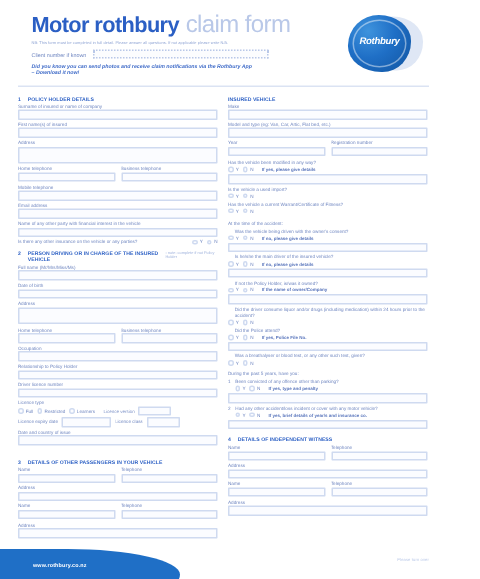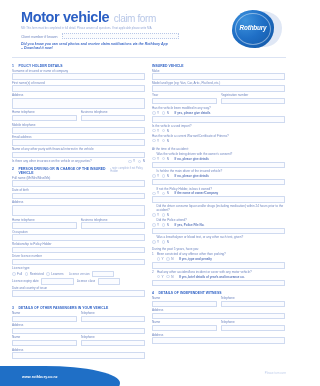--- a/index.html
+++ b/index.html
@@ -28,21 +28,21 @@
     line-height: 1;
     margin-bottom: 1px;
   }
   .title-bold {
     font-size: 14.5px;
     font-weight: bold;
     color: #2b5fc4;
     letter-spacing: -0.4px;
   }
   .title-light {
-    font-size: 10px;
+    font-size: 16px;
     font-weight: normal;
     color: #b9c8e8;
     letter-spacing: -0.4px;
   }
   .nb-line {
     font-size: 2.6px;
     color: #8fa4d4;
     letter-spacing: 0.05px;
     margin-top: 1.5px;
     white-space: nowrap;
@@ -247,21 +247,21 @@
     letter-spacing: 0.1px;
   }
 </style>
 </head>
 <body>
 
 <div class="page">
 
   <div class="header">
     <div class="title-line">
-      <span class="title-bold">Motor vehicle</span>
+      <span class="title-bold">Motor rothbury</span>
       <span class="title-light">claim form</span>
     </div>
     <div class="nb-line">NB: This form must be completed in full detail. Please answer all questions. If not applicable please write N/A.</div>
 
     <div class="client-row">
       <span class="client-label">Client number if known</span>
       <span class="client-box"></span>
     </div>
 
     <div class="app-note">

